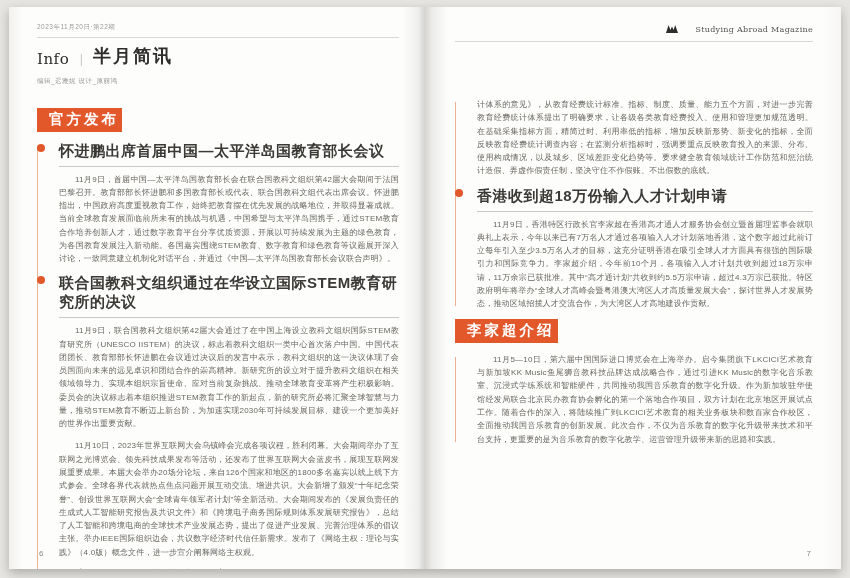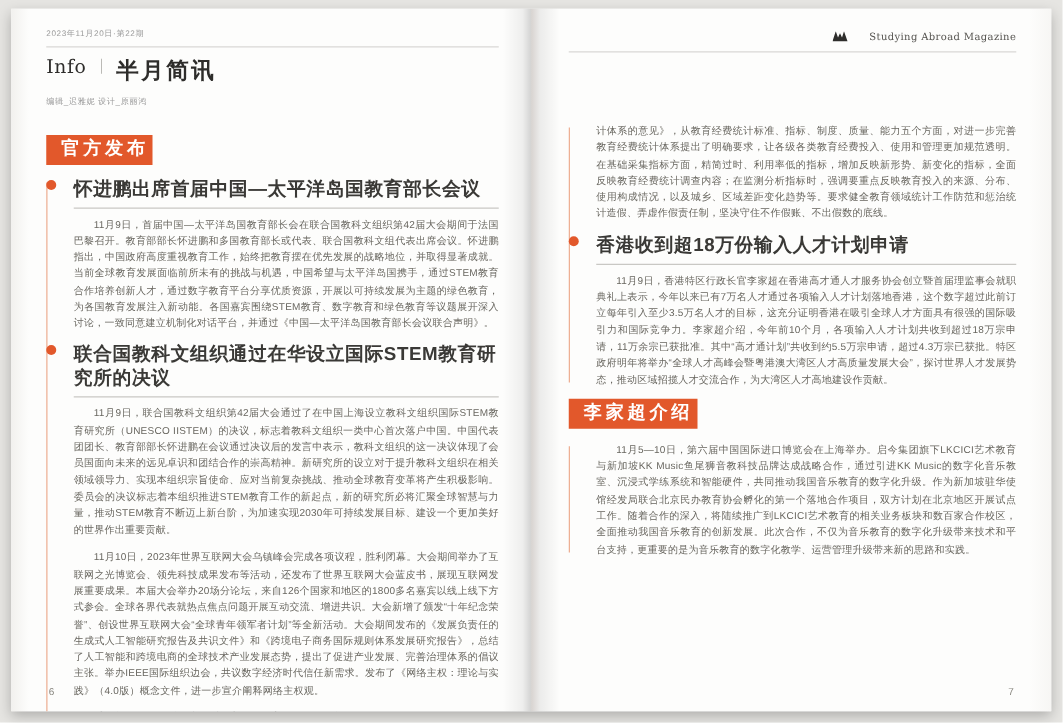--- a/index.html
+++ b/index.html
@@ -23,21 +23,21 @@
   .page.left{padding:16px 26px 0 28px;background:linear-gradient(to right,#f2f1ee 0,#fdfdfc 14px,#fdfdfc 100%);}
   .page.right{padding:16px 28px 0 30px;background:linear-gradient(to left,#f7f6f4 0,#fdfdfc 18px,#fdfdfc 100%);}
   .gutter{
     position:absolute;left:50%;top:0;bottom:0;width:46px;transform:translateX(-50%);
     background:linear-gradient(to right,rgba(0,0,0,0) 0%,rgba(0,0,0,0.06) 35%,rgba(0,0,0,0.16) 49%,rgba(90,70,60,0.22) 51%,rgba(0,0,0,0.07) 65%,rgba(0,0,0,0) 100%);
     pointer-events:none;z-index:5;
   }
   
   .hdr-date{font-size:6.5px;color:#9a9a9a;letter-spacing:.5px;}
   .hdr-rule{border:none;border-top:1px solid #d9d8d5;margin:5px 0 0 0;}
-  .info-row{margin-top:6px;display:flex;align-items:flex-start;gap:6px;}
+  .info-row{margin-top:6px;display:flex;align-items:flex-end;gap:6px;}
   .info-en{font-family:"DejaVu Serif", serif;font-size:15px;color:#2e2d2b;letter-spacing:.5px;}
   .info-div{color:#b5b4b0;font-size:12px;}
   .info-cn{font-size:18px;font-weight:bold;color:#2e2d2b;letter-spacing:2px;}
   .credits{margin-top:9px;font-size:6.5px;color:#9a9a9a;letter-spacing:.5px;}
   .rp-head{display:flex;justify-content:flex-end;align-items:center;gap:16px;height:13px;}
   .rp-name{font-size:8px;color:#55534f;letter-spacing:.3px;font-family:"DejaVu Serif", serif;}
   
   .badge{
     display:inline-block;background:#e2582b;color:#fff;
     font-family:"DejaVu Serif", serif;font-weight:bold;

